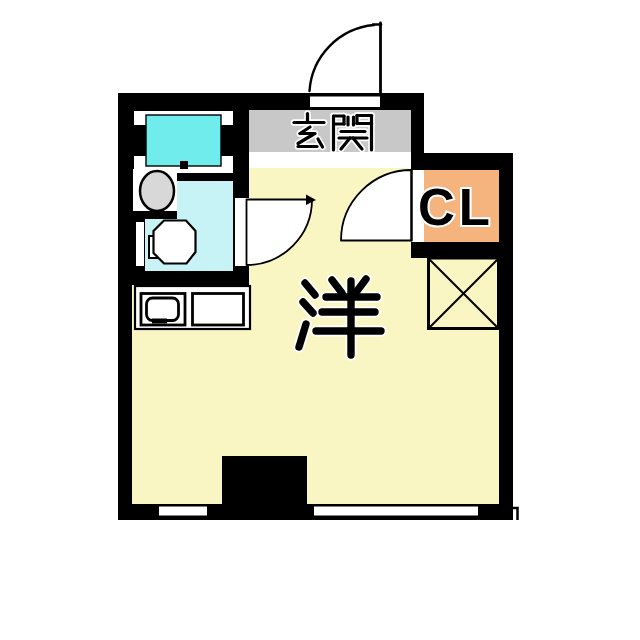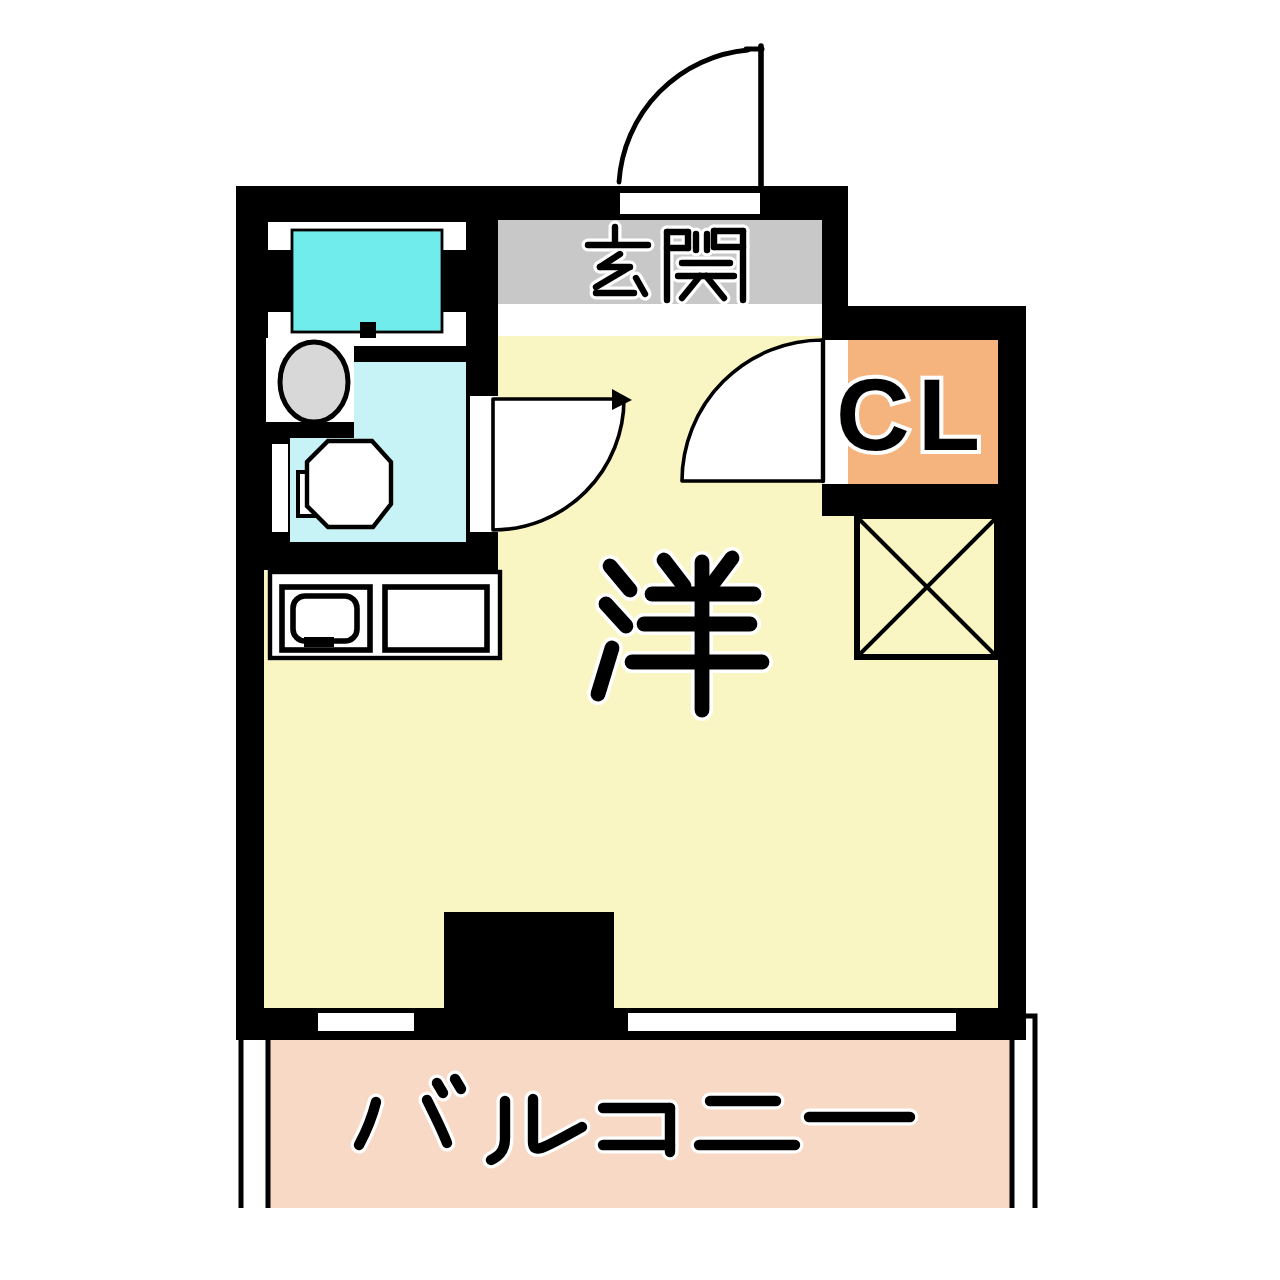--- a/index.html
+++ b/index.html
@@ -1,16 +1,16 @@
 <!DOCTYPE html>
 <html><head>
 <meta charset="utf-8">
 <style>
 html,body{margin:0;padding:0;background:#fff;}
-#wrap{position:relative;width:640px;height:604px;background:#fff;overflow:hidden;}
+#wrap{position:relative;width:640px;height:520px;background:#fff;overflow:hidden;}
 .halo{stroke:#fff;fill:none;stroke-linecap:round;stroke-linejoin:round;}
 .ink{stroke:#000;fill:none;stroke-linecap:round;stroke-linejoin:round;}
 </style>
 </head>
 <body>
 <div id="wrap">
 <svg width="640" height="640" viewBox="0 0 640 640">
 <defs>
 <g id="genkan">
 <path d="M307.5 113.5 V121"></path>

